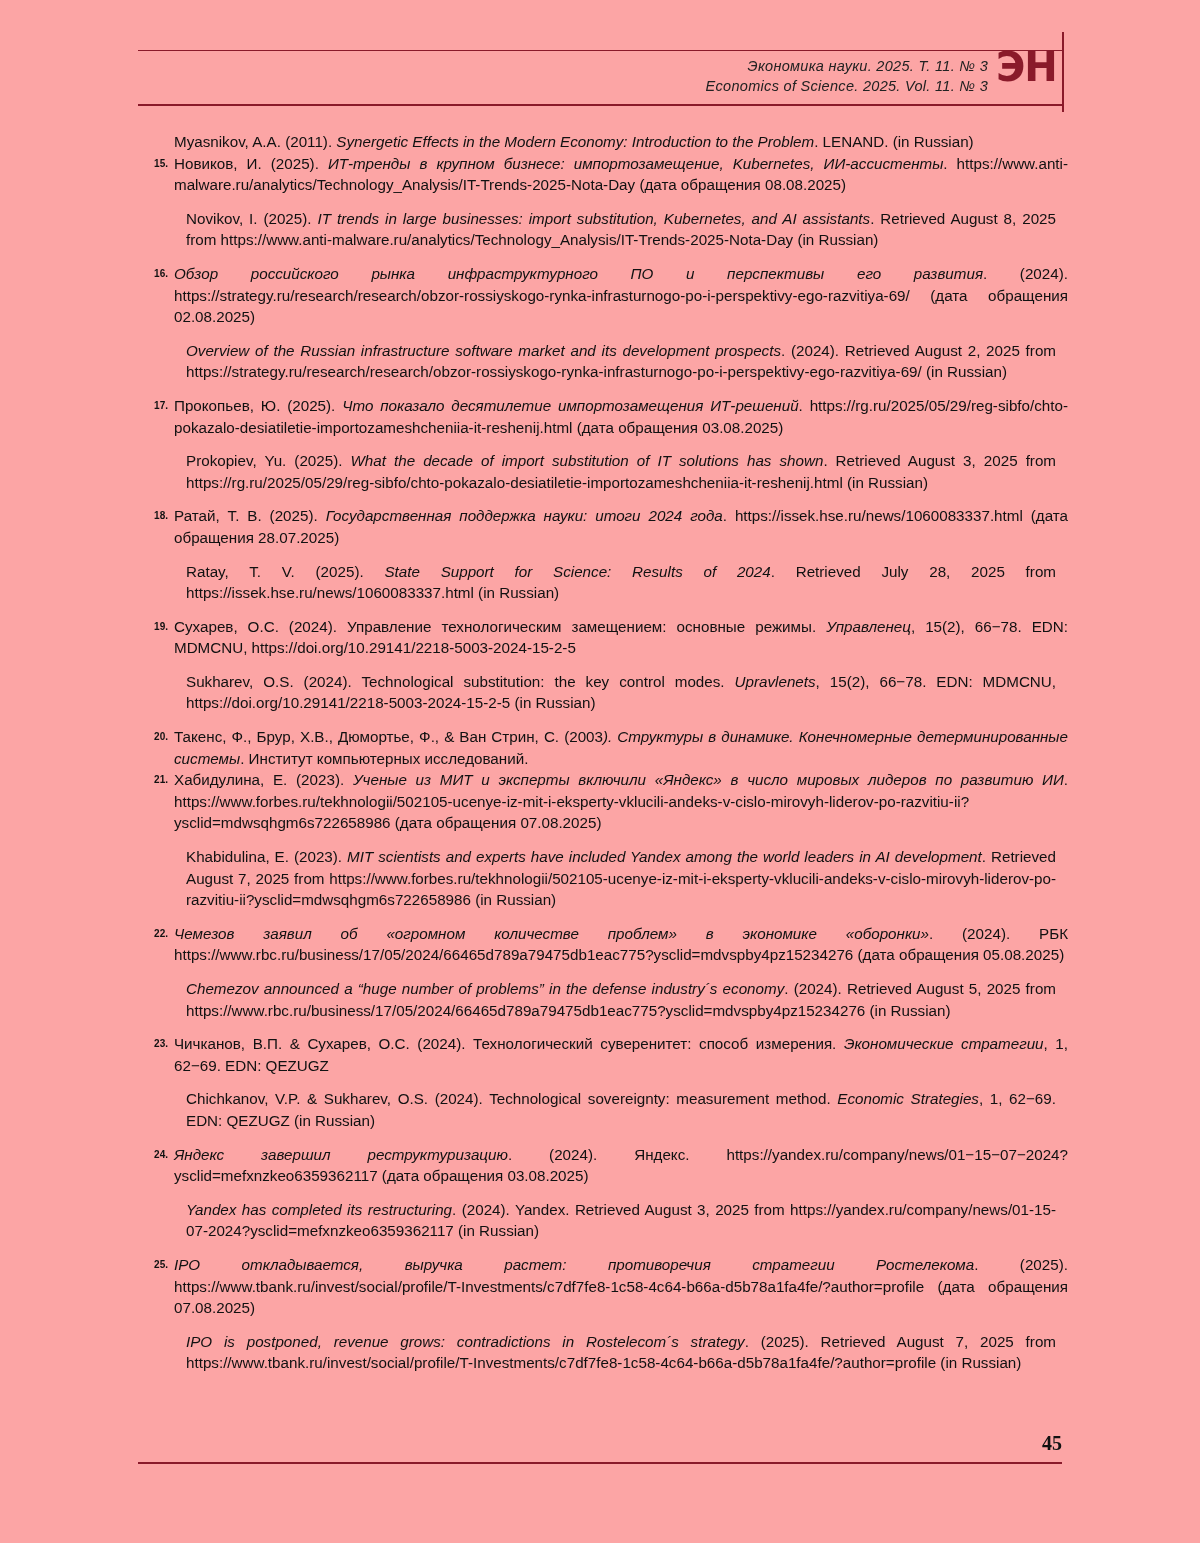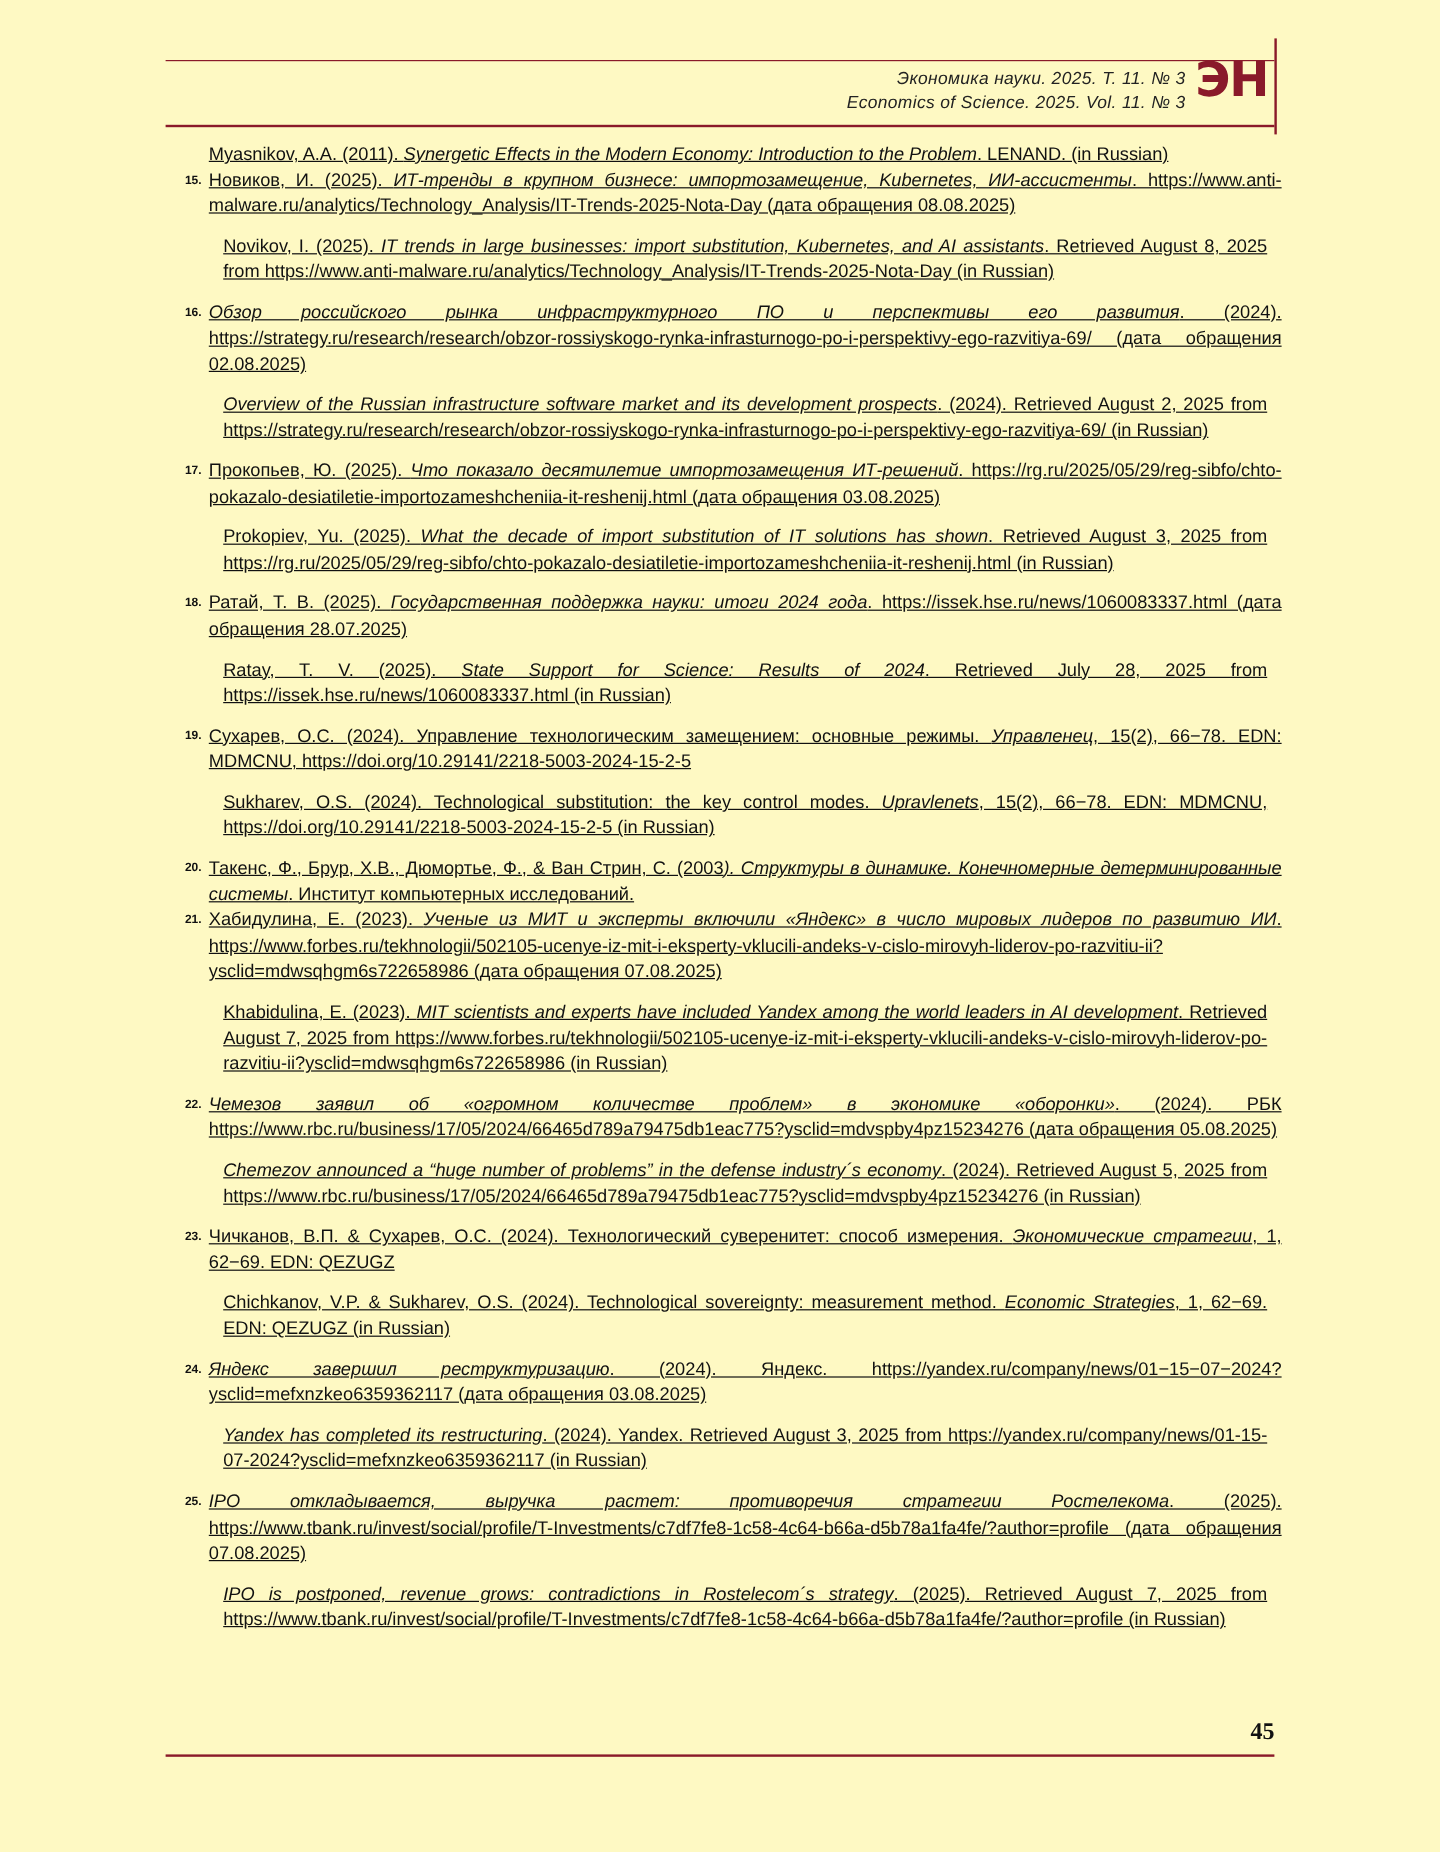--- a/index.html
+++ b/index.html
@@ -4,21 +4,21 @@
 <style>
   html, body {
     margin: 0;
     padding: 0;
     background: #ffffff;
   }
   .page {
     position: relative;
     width: 1200px;
     height: 1543px;
-    background: #fef9c3;
+    background: #fca5a5;
     font-family: "Liberation Sans", sans-serif;
     color: #111111;
     overflow: hidden;
   }
   .header-rule-top {
     position: absolute;
     left: 138px;
     top: 50px;
     width: 924px;
     height: 1px;
@@ -68,26 +68,25 @@
     top: -6px;
     width: 2px;
     height: 80px;
     background: #8a1a2a;
   }
 
   
   .refs {
     position: absolute;
     left: 138px;
-    top: 118px;
+    top: 131px;
     width: 930px;
     font-size: 15.2px;
     line-height: 21.6px;
     text-align: justify;
-    text-decoration: underline;
   }
   .ref {
     position: relative;
     padding-left: 36px;
     margin-bottom: 0px;
   }
   .ref.no-num {
     padding-left: 36px;
   }
   .ref-num {

